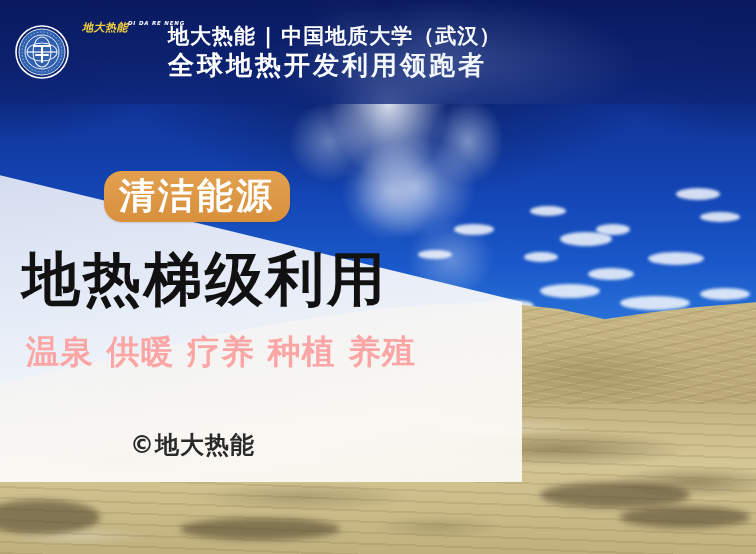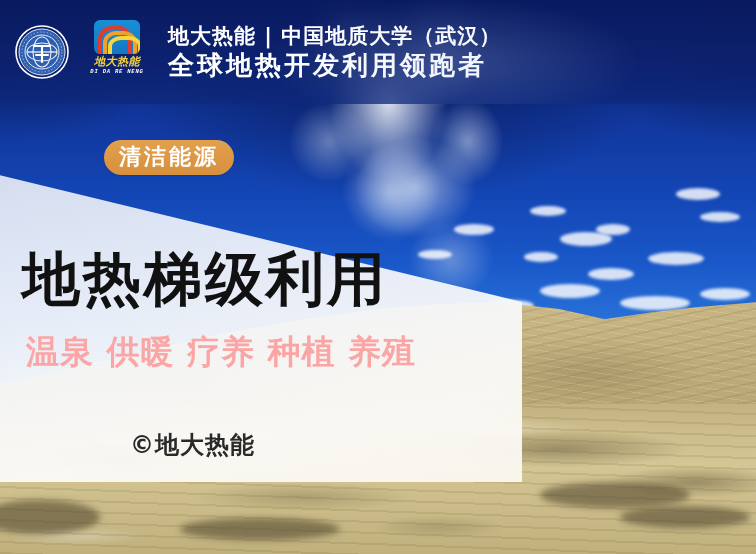--- a/index.html
+++ b/index.html
@@ -109,21 +109,21 @@
   .hdr-glow{
     position:absolute;left:0;top:0;width:756px;height:104px;
     background:radial-gradient(ellipse 260px 90px at 60% 60%, rgba(180,200,235,.22), rgba(180,200,235,0) 72%);
     pointer-events:none;
   }
 
   .seal{position:relative;margin-left:14px;width:56px;height:56px;flex:none;}
   .seal svg{display:block;}
 
   .brandmark{position:relative;margin-left:12px;width:70px;height:64px;flex:none;
-             display:flex;flex-direction:column;align-items:center;font-family:Liberation Mono, monospace;}
+             display:flex;flex-direction:row;}
   .bm-tile{width:46px;height:34px;border-radius:6px;
            background:linear-gradient(180deg,#1a8fd6 0%,#1477c4 100%);
            position:relative;overflow:hidden;}
   .bm-tile .band{position:absolute;border-radius:40% 40% 0 0;}
   .bm-cn{font-size:11px;font-weight:700;color:#f4d03f;letter-spacing:.5px;
          margin-top:2px;line-height:1.1;white-space:nowrap;font-style:italic;}
   .bm-py{font-size:5.5px;font-weight:700;color:#ffffff;letter-spacing:.8px;
          white-space:nowrap;font-style:italic;}
 
   .hdr-text{margin-left:16px;display:flex;flex-direction:column;justify-content:center;}
@@ -139,24 +139,24 @@
         rgba(225,231,243,.93) 0%,
         rgba(234,238,247,.94) 22%,
         rgba(246,247,250,.95) 52%,
         rgba(252,251,248,.95) 78%,
         rgba(250,248,242,.94) 100%);
     clip-path:polygon(0% 4.7%, 100% 44.1%, 100% 100%, 0% 100%);
   }
 
   
   .badge{
-    position:absolute;left:104px;top:140px;
+    position:absolute;left:104px;top:171px;
     padding:4px 15px 6px 15px;border-radius:18px;
     background:linear-gradient(180deg,#e2a04e 0%,#d8903c 100%);
-    font-size:22px;font-weight:700;color:#ffffff;letter-spacing:3px;
+    font-size:36px;font-weight:700;color:#ffffff;letter-spacing:3px;
     line-height:1.15;white-space:nowrap;
     box-shadow:0 1px 2px rgba(0,0,0,.12);
   }
 
   
   .title{
     position:absolute;left:22px;top:248px;
     font-size:58px;font-weight:700;color:#111111;letter-spacing:3px;
     line-height:1.1;white-space:nowrap;text-align:center;
   }

